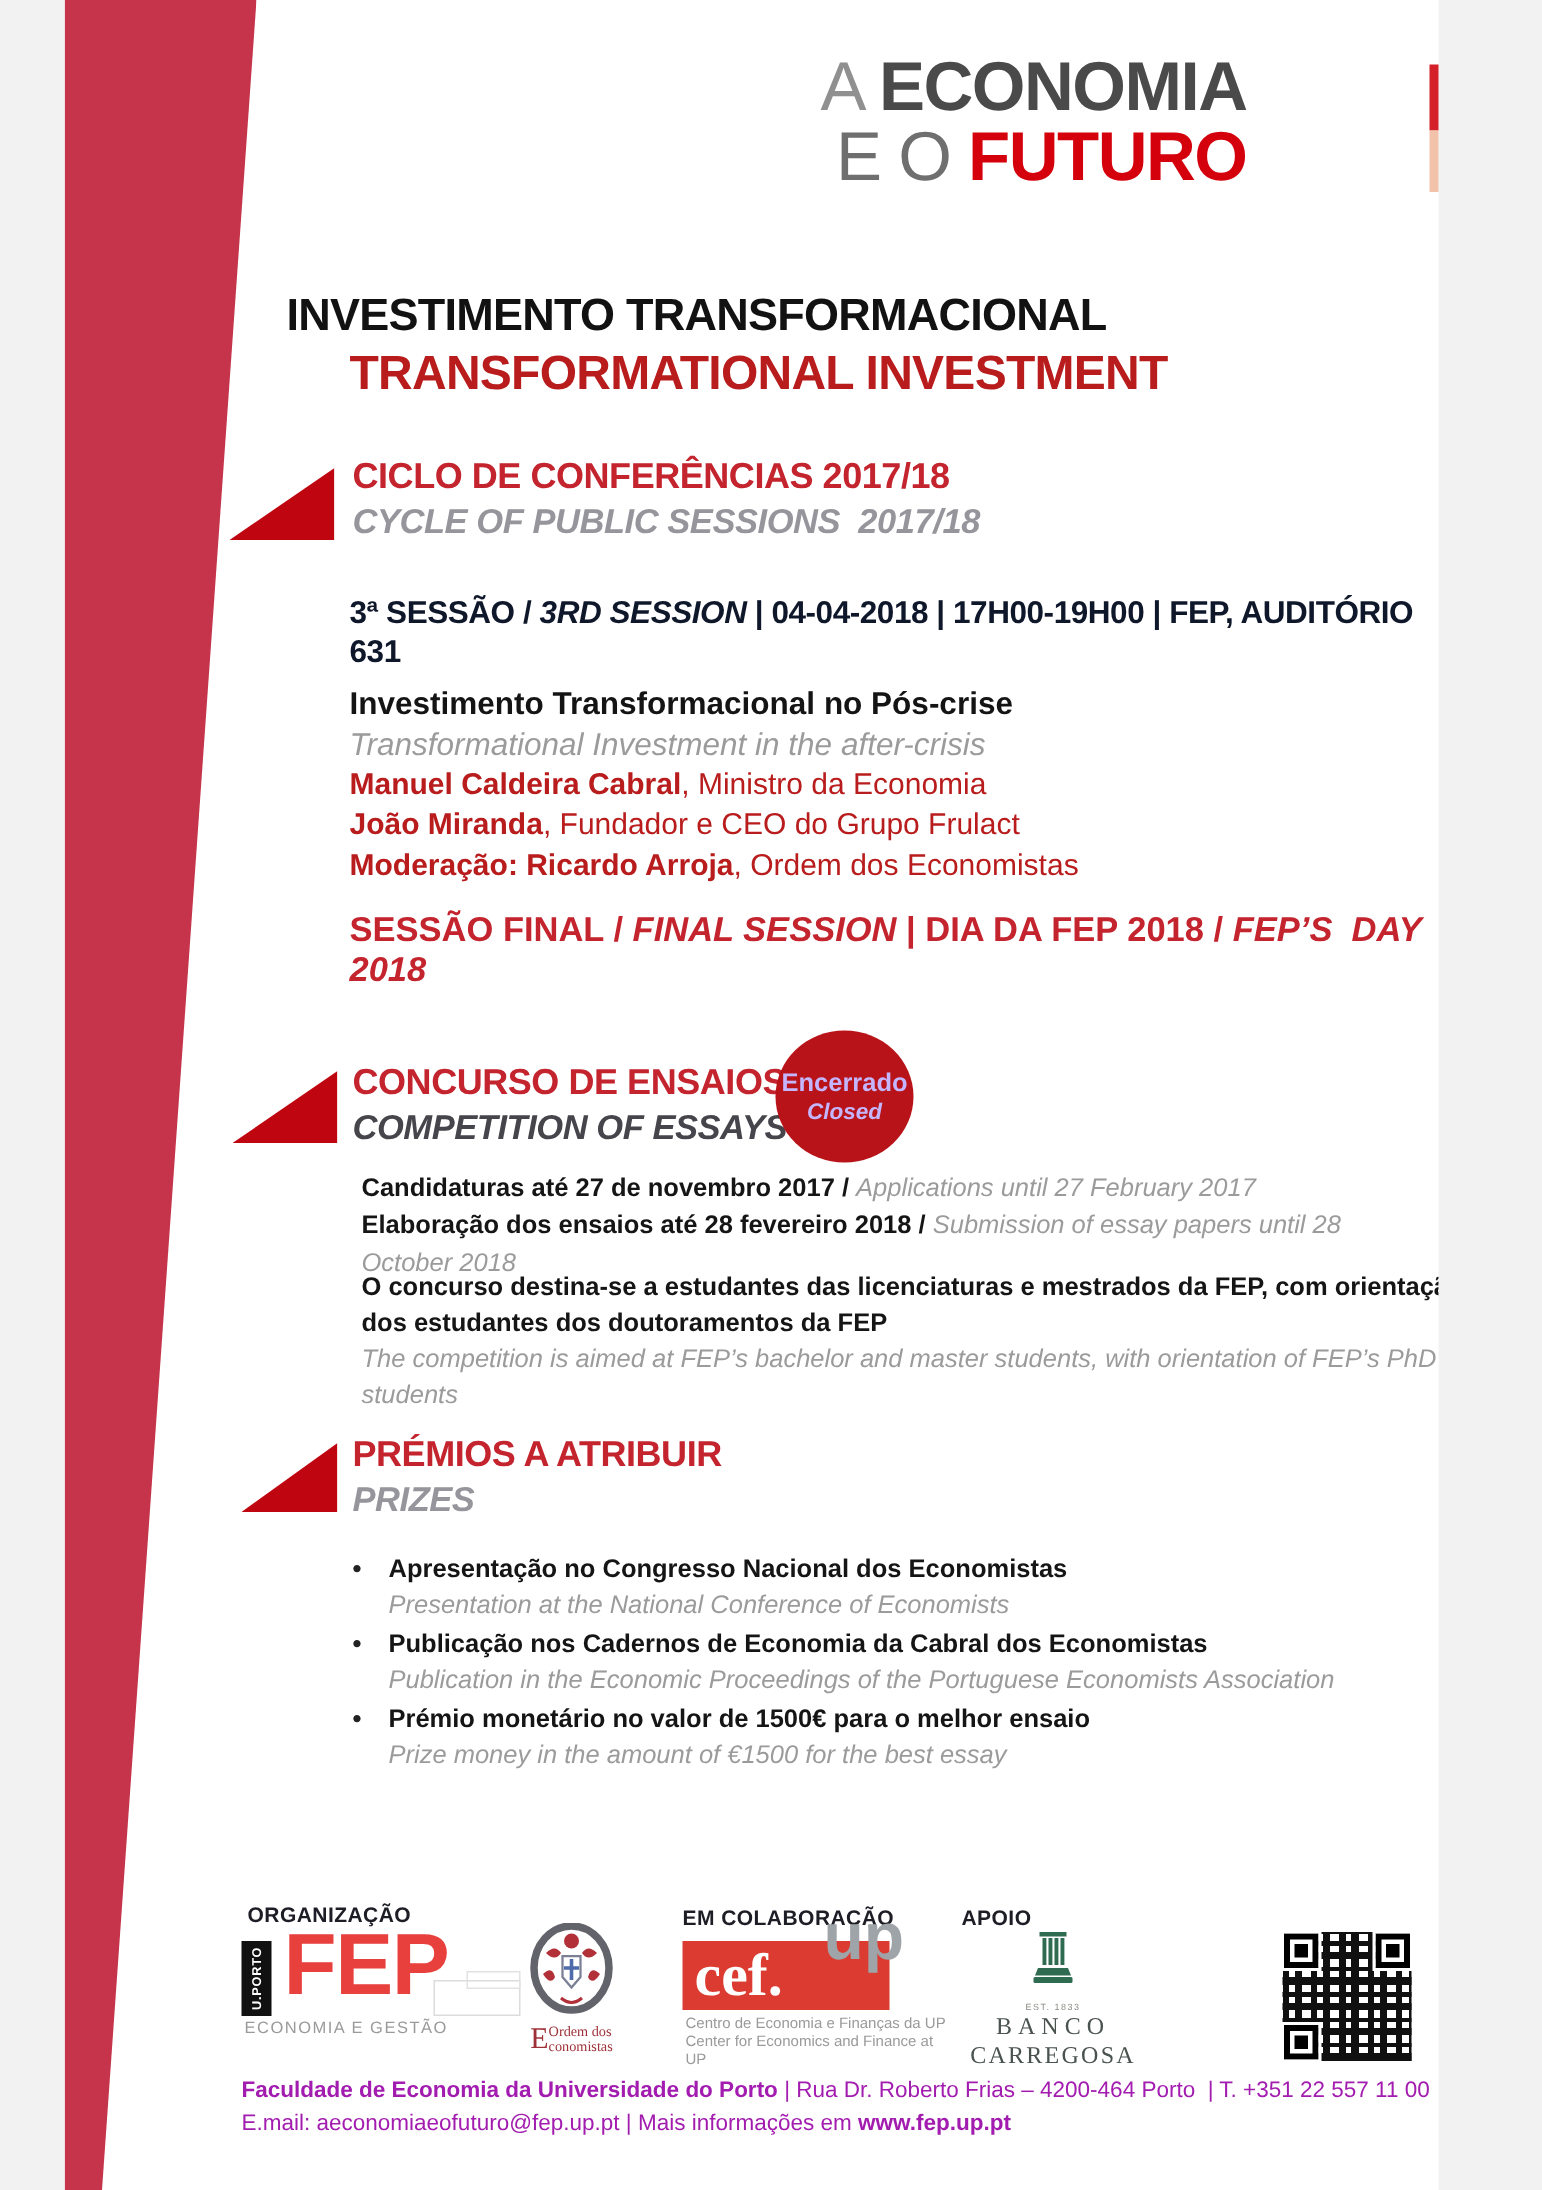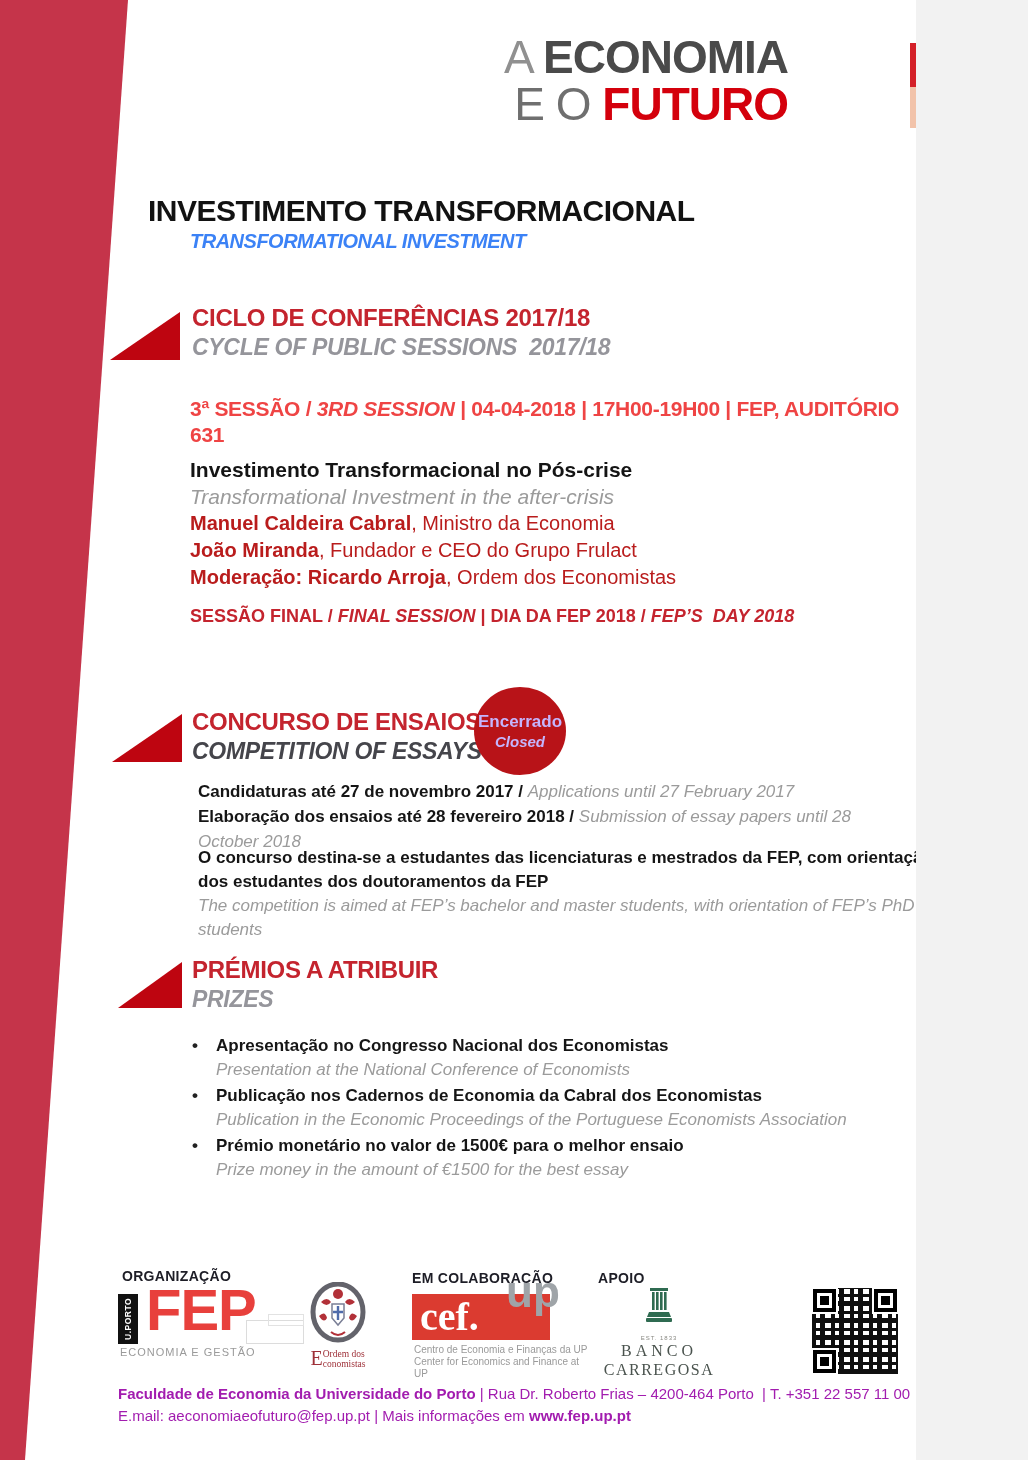--- a/index.html
+++ b/index.html
@@ -1,17 +1,17 @@
 <!DOCTYPE html>
 <html><head>
 <meta charset="utf-8">
 <style>
   html,body{margin:0;padding:0;background:#f2f2f2;}
   .poster{position:relative;width:916px;height:1460px;background:#ffffff;overflow:hidden;
-          font-family:"Liberation Sans",sans-serif;color:#161616;}
+          font-family:"Liberation Sans",sans-serif;color:#161616;margin-left:43px;}
   [data-bind]{white-space:pre-wrap;}
 
   
   .band-left{position:absolute;left:0;top:0;width:132px;height:1460px;background:#C5344A;
              clip-path:polygon(0 0,128px 0,25px 1460px,0 1460px);}
   .band-right{position:absolute;left:898px;top:0;width:130px;height:1460px;background:#E4E0DA;
               clip-path:polygon(134px 0,34px 1460px,130px 1460px,130px 0);}
 
   
   .logo-text{position:absolute;top:34px;right:128px;text-align:right;line-height:47px;letter-spacing:-1px;}
@@ -25,43 +25,43 @@
   .b1r{left:910px;top:43px;width:17px;height:44px;background:#D42028;}
   .b1p{left:910px;top:87px;width:17px;height:41px;background:#F2C3AA;}
   .b2d{left:934px;top:35px;width:15px;height:52px;background:#4B4B4B;}
   .b2l{left:934px;top:87px;width:15px;height:51px;background:#C9C9C9;}
   .b3r{left:957px;top:25px;width:17px;height:62px;background:#D42028;}
   .b3p{left:957px;top:87px;width:17px;height:61px;background:#F2C3AA;}
 
   
   .title{position:absolute;left:148px;top:194px;}
   .title-pt{font-size:30px;font-weight:800;color:#121212;letter-spacing:-0.5px;}
-  .title-en{font-size:20px;font-weight:700;font-style:italic;color:#3b82f6;margin:2px 0 0 42px;letter-spacing:-0.5px;}
+  .title-en{font-size:32px;font-weight:700;color:#b91c1c;margin:2px 0 0 42px;letter-spacing:-0.5px;}
 
   
   .tri{position:absolute;background:#BE0510;clip-path:polygon(0 100%,100% 100%,100% 0);}
   .tri-cycle{left:110px;top:312px;width:70px;height:48px;}
   .tri-contest{left:112px;top:714px;width:70px;height:48px;}
   .tri-prizes{left:118px;top:962px;width:64px;height:46px;}
 
   .sec{position:absolute;}
   .sec-pt{font-size:24px;font-weight:700;color:#C4242E;letter-spacing:-0.3px;line-height:30px;}
   .sec-en{font-size:23px;font-weight:700;font-style:italic;color:#95959B;letter-spacing:-0.3px;line-height:28px;}
   .sec-en.dark{color:#45454B;}
 
   
   .session{position:absolute;left:190px;top:396px;width:745px;}
-  .sess-red{font-size:21px;font-weight:700;color:#ef4444;letter-spacing:-0.3px;line-height:26px;}
+  .sess-red{font-size:21px;font-weight:700;color:#0f172a;letter-spacing:-0.3px;line-height:26px;}
   .it{font-style:italic;}
   .topic-pt{font-size:21px;font-weight:700;color:#141414;margin-top:8px;line-height:27px;}
   .topic-en{font-size:21px;font-style:italic;color:#9B9B9B;line-height:27px;}
   .speaker{font-size:20px;line-height:27px;color:#b91c1c;}
   .speaker b{font-weight:700;}
 
-  .final-line{position:absolute;left:190px;top:606px;font-size:18px;font-weight:700;color:#C4242E;}
+  .final-line{position:absolute;left:190px;top:606px;font-size:23px;font-weight:700;color:#C4242E;}
 
   
   .badge{position:absolute;left:474px;top:687px;width:92px;height:88px;border-radius:50%;background:#B81318;
          display:flex;flex-direction:column;align-items:center;justify-content:center;color:#c4b5fd;}
   .badge-pt{font-size:17px;font-weight:700;line-height:20px;}
   .badge-en{font-size:15px;font-weight:700;font-style:italic;line-height:19px;}
 
   .deadlines{position:absolute;left:198px;top:779px;font-size:17px;line-height:25px;}
   .pt-b{font-weight:600;color:#151515;}
   .en-i{font-style:italic;color:#9B9B9B;font-weight:400;}

